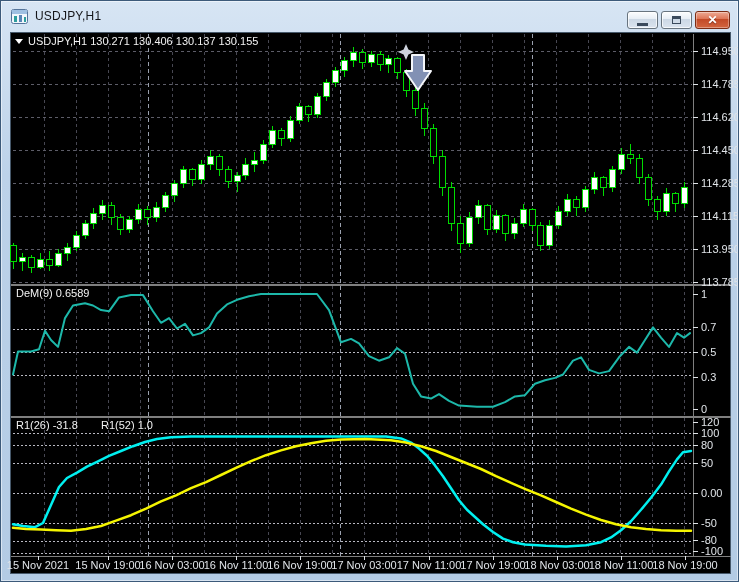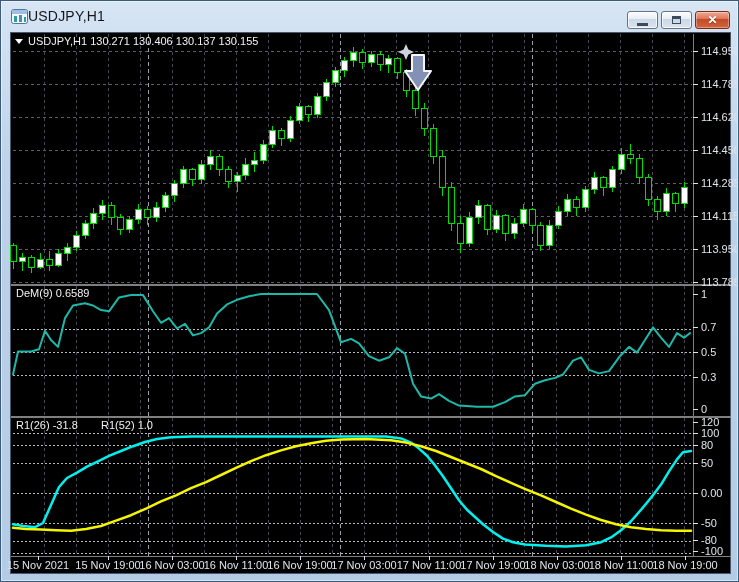--- a/index.html
+++ b/index.html
@@ -10,21 +10,21 @@
     border:1px solid #3c5a7a;
     box-shadow:inset 0 0 0 1px rgba(255,255,255,.5);
     font-family:"Liberation Sans",sans-serif;
     overflow:hidden;
   }
   .titlebar{
     position:absolute;left:0;top:0;right:0;height:30px;
     display:flex;align-items:center;padding-left:10px;z-index:3;
   }
   .app-icon{width:17px;height:15px;display:inline-block;}
-  .title{font-size:14px;color:#15161a;letter-spacing:.2px;text-align:right;}
+  .title{font-size:12px;color:#15161a;margin-left:7px;letter-spacing:.2px;text-align:right;}
   .win-buttons{position:absolute;top:10px;right:8px;display:flex;gap:3px;z-index:4;}
   .btn{
     width:31px;height:18px;border:1px solid #68747f;border-radius:3px;
     background:linear-gradient(#fcfdfe 0%,#e6edf5 45%,#ccd8e5 46%,#dbe4ef);
     display:flex;align-items:center;justify-content:center;
     box-shadow:inset 0 0 0 1px rgba(255,255,255,.7);
   }
   .btn.close{
     width:35px;border-color:#7c2c14;
     background:linear-gradient(#edaa94 0%,#dd7253 45%,#c24a27 46%,#d3653f);

